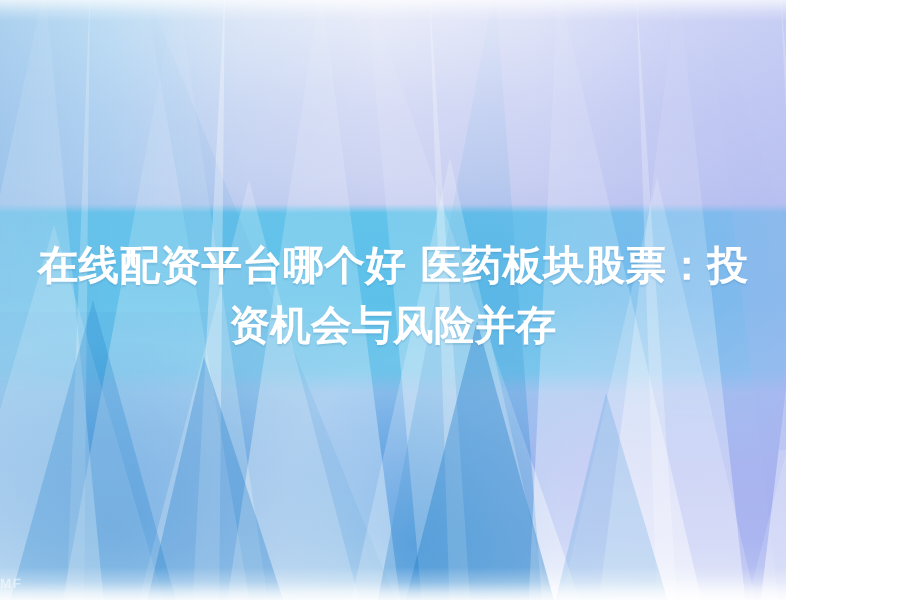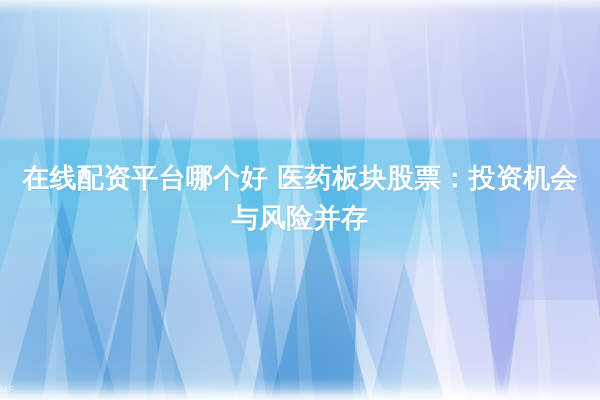--- a/index.html
+++ b/index.html
@@ -8,21 +8,21 @@
     padding: 0;
     background: #ffffff;
   }
 
   body {
     font-family: "Liberation Sans", "DejaVu Sans", sans-serif;
   }
 
   .banner {
     position: relative;
-    width: 600px;
+    width: 524px;
     height: 400px;
     overflow: hidden;
     background: #cfd4f2;
   }
 
   
 
   
   .bg-base {
     position: absolute;

